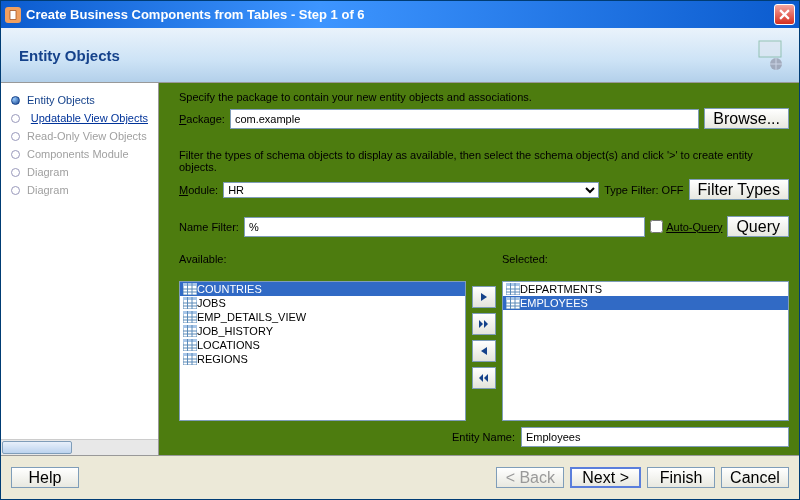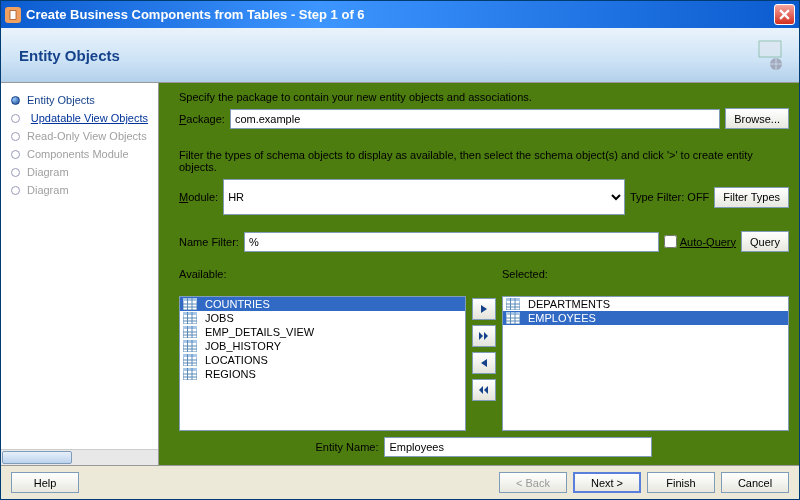--- a/index.html
+++ b/index.html
@@ -19,36 +19,36 @@
 .step.active { color: #15428b; }
 .step.link { color: #003399; text-decoration: underline; cursor: pointer; justify-content: space-between; }
 .step .dot { width: 9px; height: 9px; border-radius: 50%; border: 1px solid #99b; background: #fff; flex-shrink: 0; }
 .step.active .dot { background: radial-gradient(circle at 30% 30%, #9cf, #15428b); border-color: #15428b; }
 .main { flex: 1; padding: 8px 10px 8px 20px; display: flex; flex-direction: column; min-width: 0; }
 .desc { margin-bottom: 5px; }
 .row { display: flex; align-items: center; gap: 5px; margin-bottom: 16px; }
 .row label { white-space: nowrap; }
 .row label.u::first-letter { text-decoration: underline; }
 input[type=text] { border: 1px solid #7f9db9; height: 20px; padding: 2px 4px; font-size: 11px; font-family: inherit; }
-select { border: 1px solid #7f9db9; height: 36px; font-size: 11px; font-family: inherit; background: #fff; }
-.btn { height: 21px; border: 1px solid #7f9db9; background: linear-gradient(to bottom, #fff, #e8e8e0); padding: 0 8px; font-size: 11px; font-family: inherit; cursor: pointer; }
+select { border: 1px solid #7f9db9; height: 16px; font-size: 11px; font-family: inherit; background: #fff; }
+.btn { height: 21px; border: 1px solid #7f9db9; background: linear-gradient(to bottom, #fff, #e8e8e0); padding: 0 8px; font-size: 16px; font-family: inherit; cursor: pointer; }
 .btn.primary { border: 2px solid #5a7edc; padding: 0 10px; }
 .filt { margin: 4px 0 6px 0; }
 .lists { flex: 1; display: flex; gap: 6px; min-height: 0; }
 .listcol { display: flex; flex-direction: column; flex: 1; min-width: 0; }
 .listcol .lbl { margin-bottom: 16px; }
 .listbox { flex: 1; border: 1px solid #7f9db9; background: #fff; overflow: auto; }
-.li { display: flex; align-items: center; gap: 8px; padding: 1px 3px; white-space: nowrap; }
+.li { display: flex; align-items: center; gap: 0; padding: 1px 3px; white-space: nowrap; }
 .li.sel { background: #316ac5; color: #fff; }
 .li .ticon { width: 14px; height: 12px; flex-shrink: 0; }
 .shuttle { display: flex; flex-direction: column; justify-content: center; gap: 5px; }
 .shbtn { width: 24px; height: 22px; border: 1px solid #7f9db9; background: linear-gradient(to bottom,#fff,#e4e4dc); display: flex; align-items: center; justify-content: center; cursor: pointer; color: #15428b; font-weight: bold; font-size: 12px; }
-.entrow { display: flex; align-items: center; gap: 6px; margin-top: 6px; justify-content: center; }
+.entrow { display: flex; align-items: center; gap: 6px; margin-top: 6px; justify-content: flex-end; }
 .entrow input { flex: 0 0 268px; }
-.footer { height: 34px; border-top: 1px solid #999; background: #ece9d8; display: flex; align-items: center; padding: 0 10px; gap: 6px; }
+.footer { height: 44px; border-top: 1px solid #999; background: #ece9d8; display: flex; align-items: center; padding: 0 10px; gap: 6px; }
 .footer .spacer { flex: 1; }
 .footer .btn { min-width: 68px; }
 .footer .btn[disabled] { color: #999; cursor: default; }
 .scroll-h { height: 16px; background: #e8e8e8; border-top: 1px solid #ccc; position: absolute; bottom: 0; left: 0; right: 0; display: flex; }
 .scroll-h .thumb { width: 70px; background: linear-gradient(to bottom,#e8f0fb,#bcd3ee); border: 1px solid #7f9db9; border-radius: 2px; margin: 1px; }
 .cb { display: flex; align-items: center; gap: 3px; text-decoration: underline; }
 .cb input { width: 13px; height: 13px; }
 .ticon-table { display:inline-block; }
 .ticon-table svg { display:block; }
 </style>

